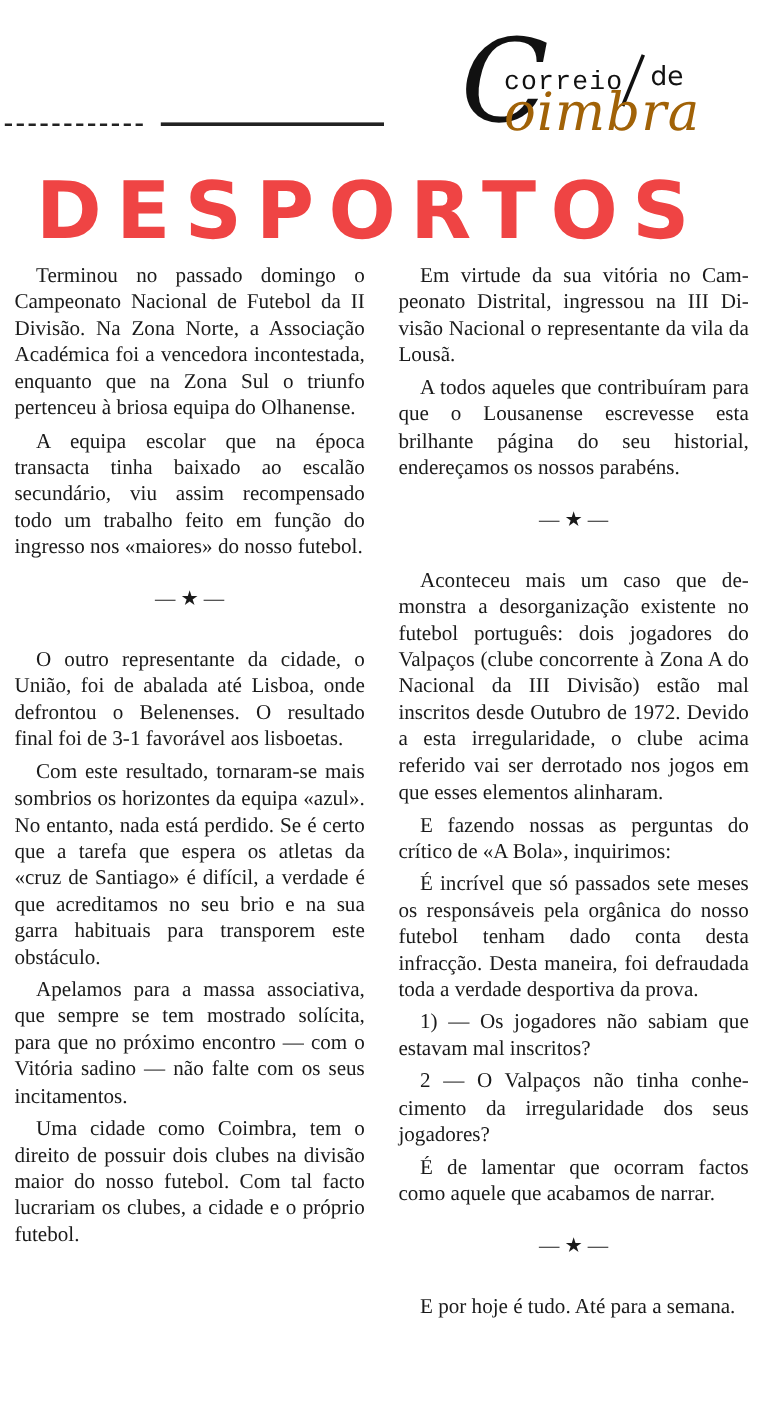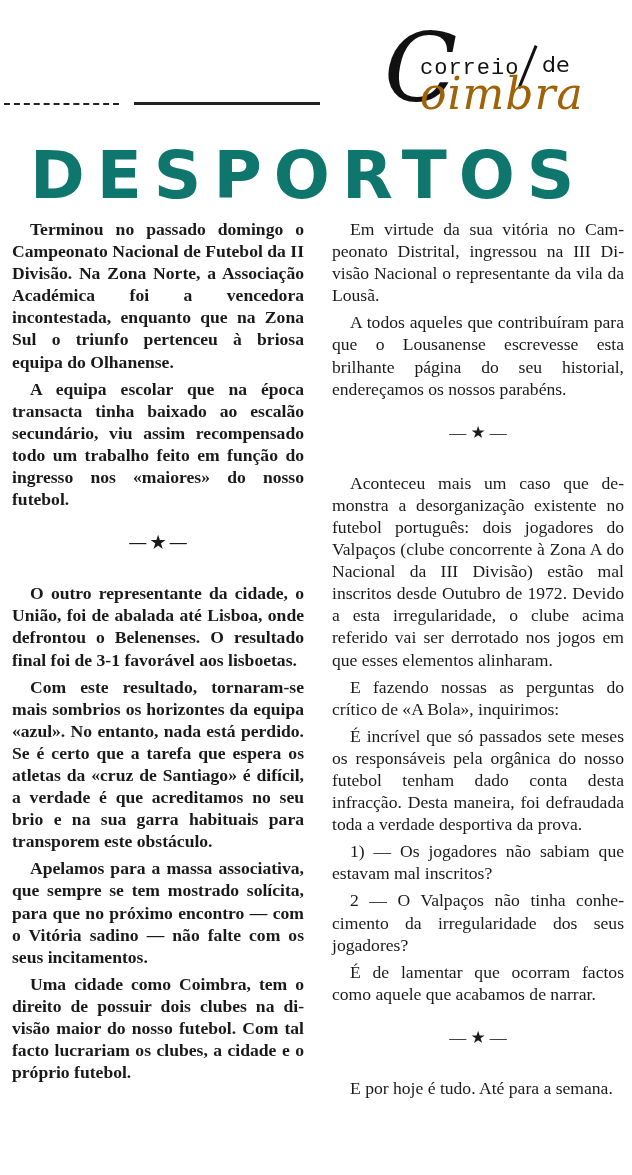--- a/index.html
+++ b/index.html
@@ -39,28 +39,28 @@
     }
     .logo .oimbra {
       position: absolute; left: 36px; top: 38px;
       font-family: "DejaVu Serif", serif; font-style: italic;
       font-size: 44px; line-height: 1; color: #a16207; letter-spacing: 1px;
     }
     .headline {
       position: absolute; left: 30px; top: 140px; width: 590px;
       font-family: "DejaVu Sans", sans-serif; font-weight: bold;
       font-size: 66px; line-height: 72px; letter-spacing: 12px;
-      color: #0f766e; text-align: left; white-space: nowrap;
+      color: #ef4444; text-align: left; white-space: nowrap;
     }
     .col {
       position: absolute; top: 218px;
       font-size: 17.6px; line-height: 22.1px; text-align: justify;
       hyphens: manual;
     }
-    .col-left { left: 12px; width: 292px; font-weight: bold; }
+    .col-left { left: 12px; width: 292px; }
     .col-right { left: 332px; width: 292px; }
     .col p { margin: 0 0 5px 0; text-indent: 18px; }
     .sep {
       text-align: center; margin: 22px 0 28px 0; font-size: 17px; line-height: 22px;
       text-indent: 0;
     }
   </style>
 </head>
 <body>
 

